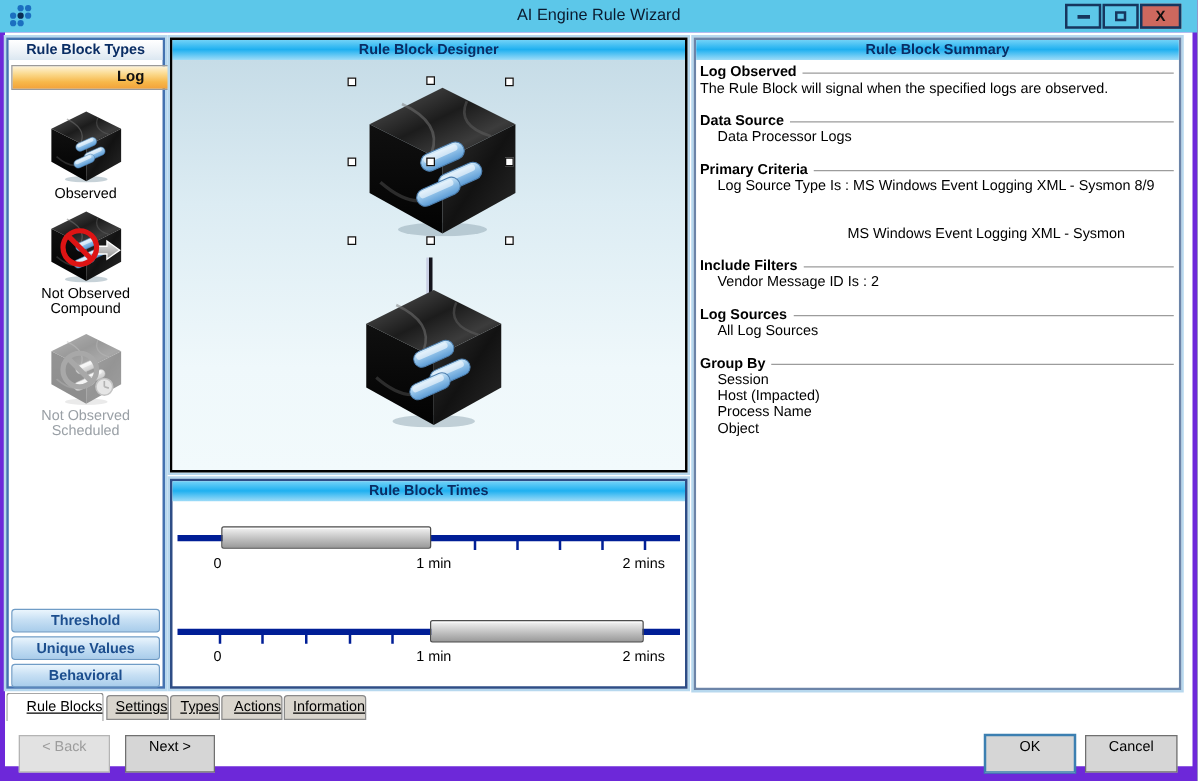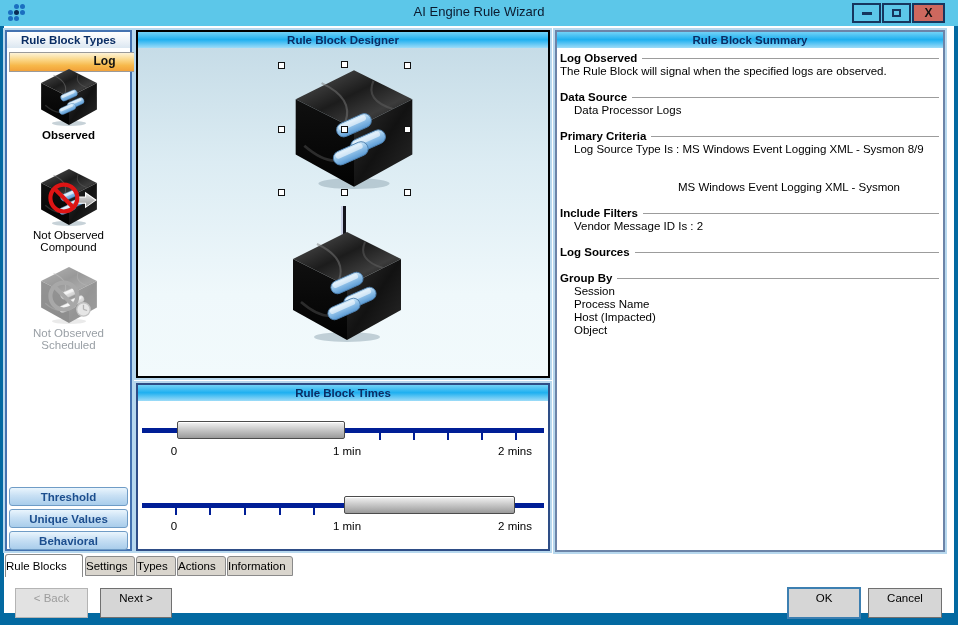--- a/index.html
+++ b/index.html
@@ -1,16 +1,16 @@
 <!DOCTYPE html>
 <html><head>
 <meta charset="utf-8">
 <style>
   html,body{margin:0;padding:0;background:#8a9aa5;}
-  .stage{position:relative;width:958px;height:625px;background:#0369a1;overflow:hidden;
+  .stage{position:relative;width:958px;height:625px;background:#6d28d9;overflow:hidden;
          font-family:"Liberation Sans",sans-serif;-webkit-font-smoothing:antialiased;}
   
   .titlebar{position:absolute;left:0;top:0;width:958px;height:26px;background:#5cc7e9;}
   .app-icon{position:absolute;left:8px;top:4px;width:17px;height:17px;display:grid;
             grid-template-columns:repeat(3,1fr);grid-template-rows:repeat(3,1fr);gap:1px;}
   .app-icon i{border-radius:50%;background:#1b6fc0;}
   .app-icon i.dark{background:#0a2c55;}
   .app-icon i.empty{background:transparent;}
   .wtitle{position:absolute;left:0;top:4px;width:958px;text-align:center;font-size:13px;color:#0b1a2e;}
   .winbtns{position:absolute;right:13px;top:3px;display:flex;}
@@ -62,21 +62,21 @@
   .sum-body{position:absolute;left:0;top:16px;right:0;bottom:0;background:#fff;padding:4px 3px 0 3px;
             font-size:11.5px;color:#000;overflow:hidden;}
   .sec{margin-bottom:13px;}
   .sec-head{display:flex;align-items:center;font-weight:bold;line-height:13px;}
   .sec-head .rule{flex:1;height:2px;border-top:1px solid #9c9c9c;border-bottom:1px solid #ffffff;
                   margin-left:5px;margin-right:1px;margin-top:3px;}
   .sec-line{padding-left:14px;line-height:13px;}
   .sec-line.hang{padding-left:118px;margin-top:25px;}
   
   .tab{position:absolute;box-sizing:border-box;border:1px solid #8a8a8a;font-size:11.5px;color:#000;
-       text-align:left;background:#d9d5cd;border-radius:3px 3px 0 0;cursor:pointer;}
+       text-align:right;background:#d9d5cd;border-radius:3px 3px 0 0;cursor:pointer;text-decoration:underline;}
   .tab.active{background:#ffffff;border-bottom:none;z-index:4;}
   
   .btn{position:absolute;height:30px;box-sizing:border-box;border:1px solid #707070;background:#d6d6d6;
        font-size:11.5px;color:#000;text-align:center;line-height:18px;cursor:pointer;}
   .btn.disabled{border-color:#b4b4b4;background:#e2e2e2;color:#9c9c9c;cursor:default;}
   .btn.focus{border:1px solid #3c7fb1;box-shadow:0 0 0 1px #3c7fb1;}
 </style>
 </head>
 <body>
 
@@ -157,21 +157,21 @@
         </div>
     </div>
   </div>
 
   <div class="content">
 
     <div class="panel left-panel">
       <div class="phdr phdr-light">Rule Block Types</div>
       <div class="log-btn">Log</div>
 
-      <div class="type-item" style="top:36px;font-weight:bold;">
+      <div class="type-item" style="top:56px;">
         <svg class="cube-svg" width="62" height="58" viewBox="0 0 120 112">
             <use href="#cube-sym" xlink:href="#cube-sym"></use>
           </svg>
         <div class="item-label">Observed</div>
       </div>
 
       <div class="type-item" style="top:136px;">
         <svg class="cube-svg" width="62" height="58" viewBox="0 0 120 112">
           <use href="#cube-sym" xlink:href="#cube-sym"></use>
           <path d="M76,56 l16,0 0,-8 20,14 -20,14 0,-8 -16,0 z" fill="url(#gArrow)" stroke="#ffffff" stroke-width="2"></path>
@@ -279,29 +279,30 @@
               <b>Include Filters</b>
               <span class="rule"></span>
             </div>
           <div class="sec-line">Vendor Message ID Is : 2</div>
         </div>
         <div class="sec">
           <div class="sec-head">
               <b>Log Sources</b>
               <span class="rule"></span>
             </div>
+          <div class="sec-line">All Log Sources</div>
         </div>
         <div class="sec">
           <div class="sec-head">
               <b>Group By</b>
               <span class="rule"></span>
             </div>
           <div class="sec-line">Session</div>
+          <div class="sec-line">Host (Impacted)</div>
           <div class="sec-line">Process Name</div>
-          <div class="sec-line">Host (Impacted)</div>
           <div class="sec-line">Object</div>
         </div>
       </div>
     </div>
 
     <div class="tab active" style="left:1px;top:528px;width:78px;height:23px;line-height:22px;">Rule Blocks</div>
     <div class="tab" style="left:81px;top:530px;width:50px;height:20px;line-height:19px;">Settings</div>
     <div class="tab" style="left:132px;top:530px;width:40px;height:20px;line-height:19px;">Types</div>
     <div class="tab" style="left:173px;top:530px;width:49px;height:20px;line-height:19px;">Actions</div>
     <div class="tab" style="left:223px;top:530px;width:66px;height:20px;line-height:19px;">Information</div>

